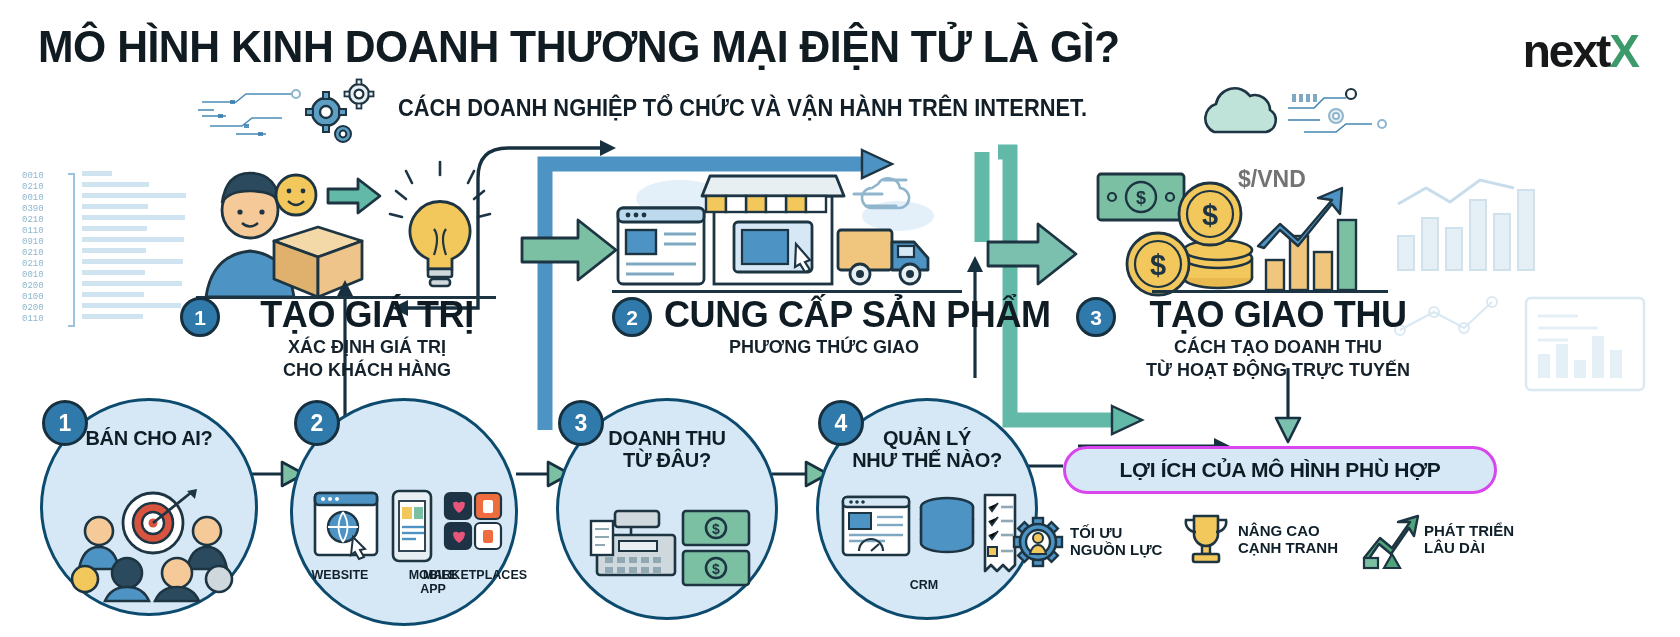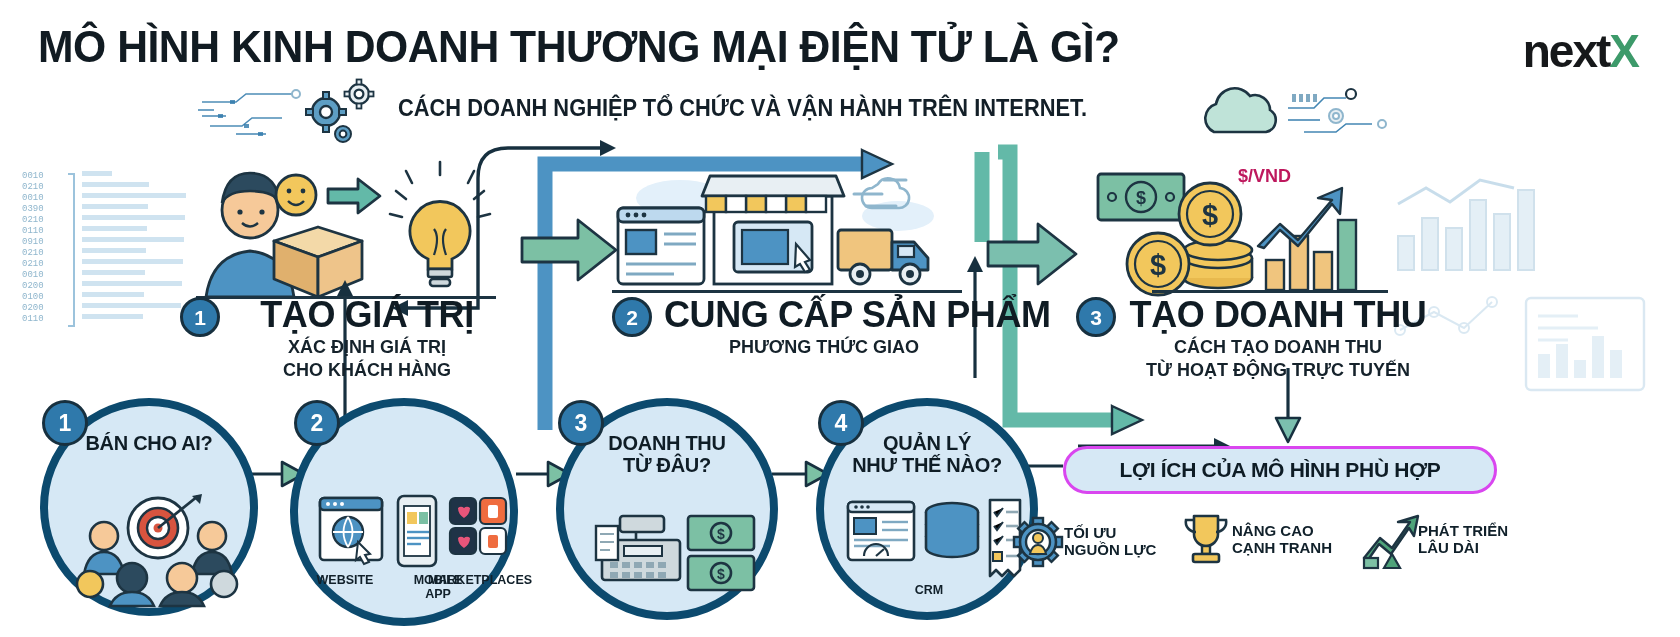--- a/index.html
+++ b/index.html
@@ -43,21 +43,21 @@
     font-size: 21px; font-weight: 700; line-height: 35px; text-align: center;
   }
   .stage-head { font-size: 36px; font-weight: 700; letter-spacing: -0.4px; color: #101c24; white-space: nowrap; }
   .stage-sub  { font-size: 18px; font-weight: 700; color: #15222b; white-space: nowrap; line-height: 1.28; }
 
   .hrule { position: absolute; height: 3px; background: #1d3442; }
 
   
   .bigcircle {
     position: absolute; border-radius: 50%;
-    background: #d6e8f5; border: 8px solid #0c4a6e;
+    background: #d6e8f5; border: 3px solid #0c4a6e;
   }
   .bigcircle .ctxt {
     position: absolute; left: 0; right: 0; top: 26px;
     text-align: center; font-size: 20px; font-weight: 700;
     color: #0f1d26; line-height: 1.12; letter-spacing: -0.3px;
   }
   .circle-badge {
     position: absolute; width: 46px; height: 46px; border-radius: 50%;
     background: #2f79ab; border: 3px solid #17303f; color: #fff;
     font-size: 23px; font-weight: 700; line-height: 40px; text-align: center;
@@ -68,24 +68,24 @@
     text-align: center; line-height: 1.1; white-space: nowrap;
   }
 
   
   .pill {
     position: absolute; left: 1063px; top: 446px; width: 434px; height: 48px;
     background: #d6e8f5; border: 3px solid #d946ef; border-radius: 26px;
     display: flex; align-items: center; justify-content: center;
     font-size: 21px; font-weight: 700; color: #0e1c25; letter-spacing: -0.3px;
   }
-  .benefit { position: absolute; display: flex; align-items: center; }
+  .benefit { position: absolute; display: flex; align-items: center; gap: 6px; }
   .benefit .btxt { font-size: 15px; font-weight: 700; line-height: 1.12; color: #10202a; white-space: nowrap; }
 
-  .vnd { position: absolute; left: 1238px; top: 166px; font-size: 18px; font-weight: 700; color: #be185d; text-align: center; }
+  .vnd { position: absolute; left: 1238px; top: 166px; font-size: 23px; font-weight: 700; color: #737373; text-align: center; }
 
   svg { overflow: visible; }
 </style>
 </head>
 <body>
 
 <div class="canvas">
 
   <div class="title">MÔ HÌNH KINH DOANH THƯƠNG MẠI ĐIỆN TỬ LÀ GÌ?</div>
   <div class="logo"><span>next</span><span class="x">X</span></div>
@@ -375,21 +375,21 @@
   </div>
 
   <div class="stage-num" style="left:612px;top:297px;">2</div>
   <div class="stage-label" style="left:664px;top:294px;width:320px;">
     <div class="stage-head">CUNG CẤP SẢN PHẨM</div>
     <div class="stage-sub">PHƯƠNG THỨC GIAO</div>
   </div>
 
   <div class="stage-num" style="left:1076px;top:297px;">3</div>
   <div class="stage-label" style="left:1128px;top:294px;width:300px;">
-    <div class="stage-head">TẠO DOANH THU</div>
+    <div class="stage-head">TẠO GIAO THU</div>
     <div class="stage-sub">CÁCH TẠO DOANH THU</div>
     <div class="stage-sub">TỪ HOẠT ĐỘNG TRỰC TUYẾN</div>
   </div>
 
   <svg style="position:absolute;left:0;top:380px;width:1680px;height:257px;" viewBox="0 0 1680 257">
     <g fill="none" stroke="#17303f" stroke-width="3.2">
       <path d="M252 94 H286"></path>
         <path d="M516 94 H552"></path>
         <path d="M772 94 H810"></path>
         <path d="M1010 86 H1063"></path>

